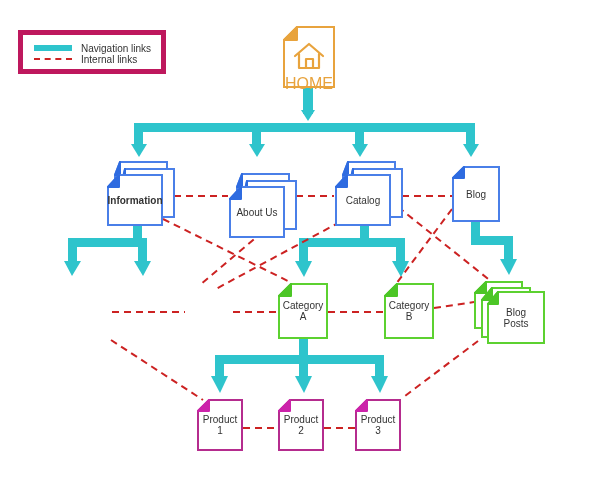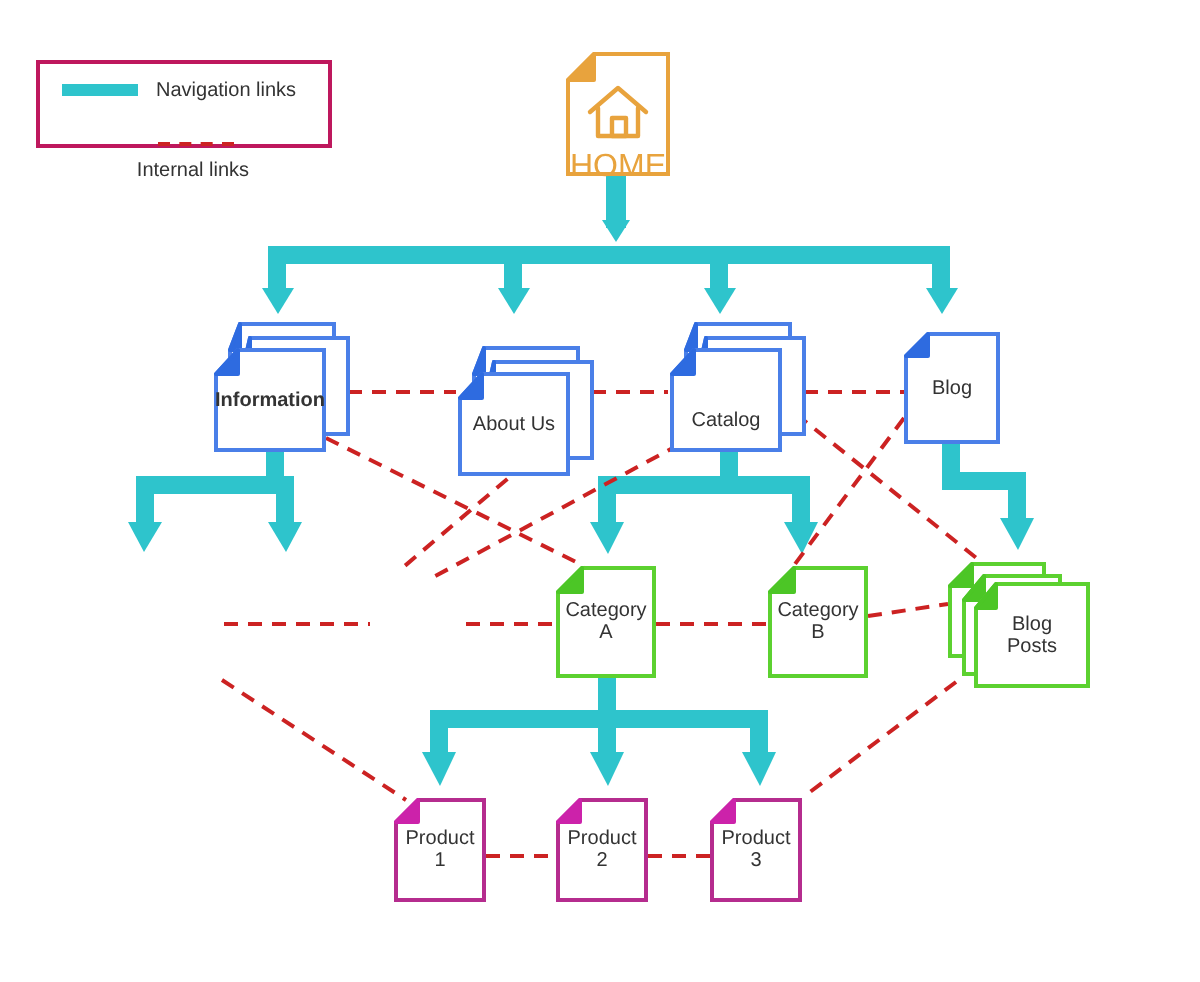--- a/index.html
+++ b/index.html
@@ -44,34 +44,34 @@
     line-height: 11px;
     pointer-events: none;
     white-space: pre-line;
   }
   .legend {
     position: absolute;
     left: 18px;
     top: 30px;
     width: 148px;
     height: 44px;
-    border: 2px solid #be185d;
+    border: 5px solid #be185d;
     background: #ffffff;
     box-sizing: border-box;
   }
   .legend-row {
     position: absolute;
     left: 0;
     width: 100%;
     height: 16px;
     display: flex;
     align-items: center;
   }
   .legend-row.r1 { top: 5px; }
-  .legend-row.r2 { top: 32px; flex-direction: column; }
+  .legend-row.r2 { top: 16px; }
   .legend-swatch {
     width: 38px;
     height: 16px;
     margin-left: 11px;
     position: relative;
     flex: none;
   }
   .legend-swatch .solid {
     position: absolute;
     left: 0;
@@ -228,21 +228,21 @@
 
   <div class="node" style="left:334px;top:161px;width:70px;height:66px;">
     <svg width="70" height="66" viewBox="0 0 70 66">
       <path d="M14,1 L61,1 L61,49 L9,49 L9,14 Z" fill="#ffffff" stroke="#4A7FE8" stroke-width="2"></path>
       <path d="M14,1 L14,14 L9,14 Z" fill="#2E6BE0" stroke="#2E6BE0" stroke-width="2" stroke-linejoin="round"></path>
       <path d="M19,8 L68,8 L68,56 L16,56 L16,21 Z" fill="#ffffff" stroke="#4A7FE8" stroke-width="2"></path>
       <path d="M19,8 L19,21 L16,21 Z" fill="#2E6BE0" stroke="#2E6BE0" stroke-width="2" stroke-linejoin="round"></path>
       <path d="M13,14 L56,14 L56,64 L2,64 L2,26 Z" fill="#ffffff" stroke="#4A7FE8" stroke-width="2"></path>
       <path d="M13,14 L13,26 L2,26 Z" fill="#2E6BE0" stroke="#2E6BE0" stroke-width="2" stroke-linejoin="round"></path>
     </svg>
-    <div class="node-label" style="left:2px;top:24px;width:54px;height:50px;border-radius:19px;">Catalog</div>
+    <div class="node-label" style="left:2px;top:14px;width:54px;height:50px;border-radius:19px;">Catalog</div>
   </div>
 
   <div class="node" style="left:452px;top:166px;width:48px;height:56px;">
     <svg width="48" height="56" viewBox="0 0 48 56">
       <path d="M12,1 L47,1 L47,55 L1,55 L1,12 Z" fill="#ffffff" stroke="#4A7FE8" stroke-width="2"></path>
       <path d="M12,1 L12,12 L1,12 Z" fill="#2E6BE0" stroke="#2E6BE0" stroke-width="2" stroke-linejoin="round"></path>
     </svg>
     <div class="node-label">Blog</div>
   </div>
 

